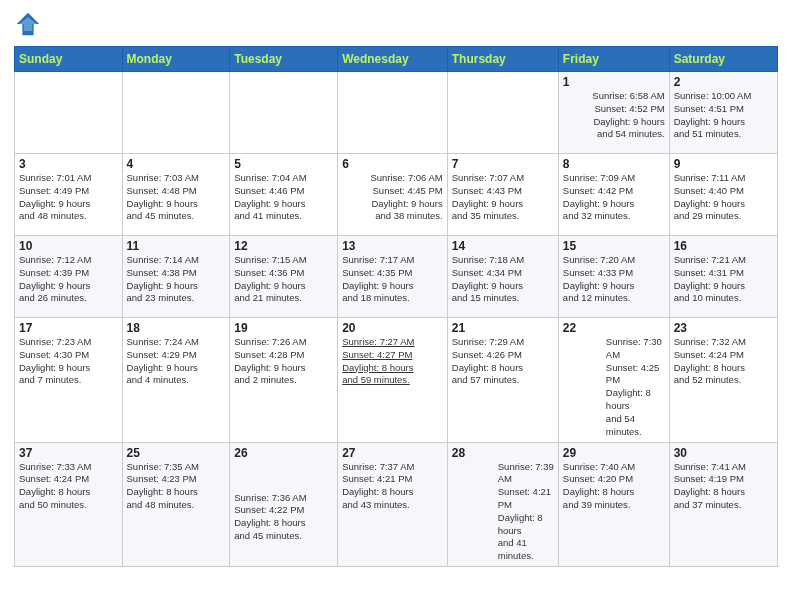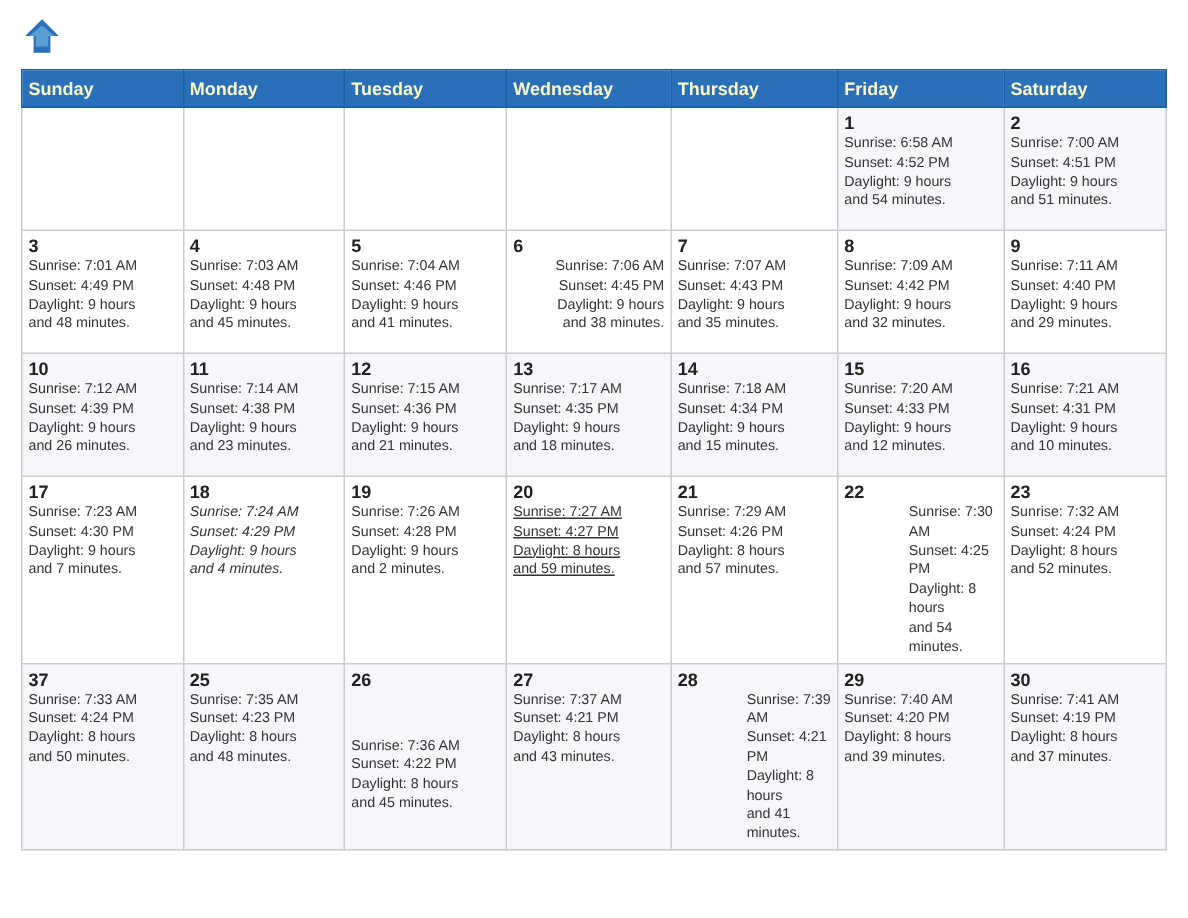--- a/index.html
+++ b/index.html
@@ -48,21 +48,21 @@
     .location {
       font-size: 14px;
       color: #444;
     }
     .calendar {
       width: 100%;
       border-collapse: collapse;
     }
     .calendar thead th {
       background: #2a6fba;
-      color: #fef9c3;
+      color: #bef264;
       font-size: 12px;
       font-weight: bold;
       padding: 5px 4px;
       text-align: left;
       border: 1px solid #1a5faa;
     }
     .calendar tbody td {
       vertical-align: top;
       border: 1px solid #ccc;
       padding: 3px 4px;
@@ -127,28 +127,28 @@
     </thead>
     <tbody id="calendar-body">
     <tr>
           <td class="empty"></td>
           <td class="empty"></td>
           <td class="empty"></td>
           <td class="empty"></td>
           <td class="empty"></td>
           <td>
             <span class="day-num">1</span>
-            <div class="day-info" style="white-space: pre-line;">Sunrise: 6:58 AM
+            <div class="day-info" style="white-space: pre-line; text-align: right;">Sunrise: 6:58 AM
 Sunset: 4:52 PM
 Daylight: 9 hours
 and 54 minutes.</div>
           </td>
           <td>
             <span class="day-num">2</span>
-            <div class="day-info" style="white-space: pre-line;">Sunrise: 7:00 AM
+            <div class="day-info" style="white-space: pre-line;">Sunrise: 10:00 AM
 Sunset: 4:51 PM
 Daylight: 9 hours
 and 51 minutes.</div>
           </td>
         </tr>
         <tr>
           <td>
             <span class="day-num">3</span>
             <div class="day-info" style="white-space: pre-line;">Sunrise: 7:01 AM
 Sunset: 4:49 PM
@@ -252,21 +252,21 @@
         <tr>
           <td>
             <span class="day-num">17</span>
             <div class="day-info" style="white-space: pre-line;">Sunrise: 7:23 AM
 Sunset: 4:30 PM
 Daylight: 9 hours
 and 7 minutes.</div>
           </td>
           <td>
             <span class="day-num">18</span>
-            <div class="day-info" style="white-space: pre-line; font-style: italic;">Sunrise: 7:24 AM
+            <div class="day-info" style="white-space: pre-line;">Sunrise: 7:24 AM
 Sunset: 4:29 PM
 Daylight: 9 hours
 and 4 minutes.</div>
           </td>
           <td>
             <span class="day-num">19</span>
             <div class="day-info" style="white-space: pre-line;">Sunrise: 7:26 AM
 Sunset: 4:28 PM
 Daylight: 9 hours
 and 2 minutes.</div>

